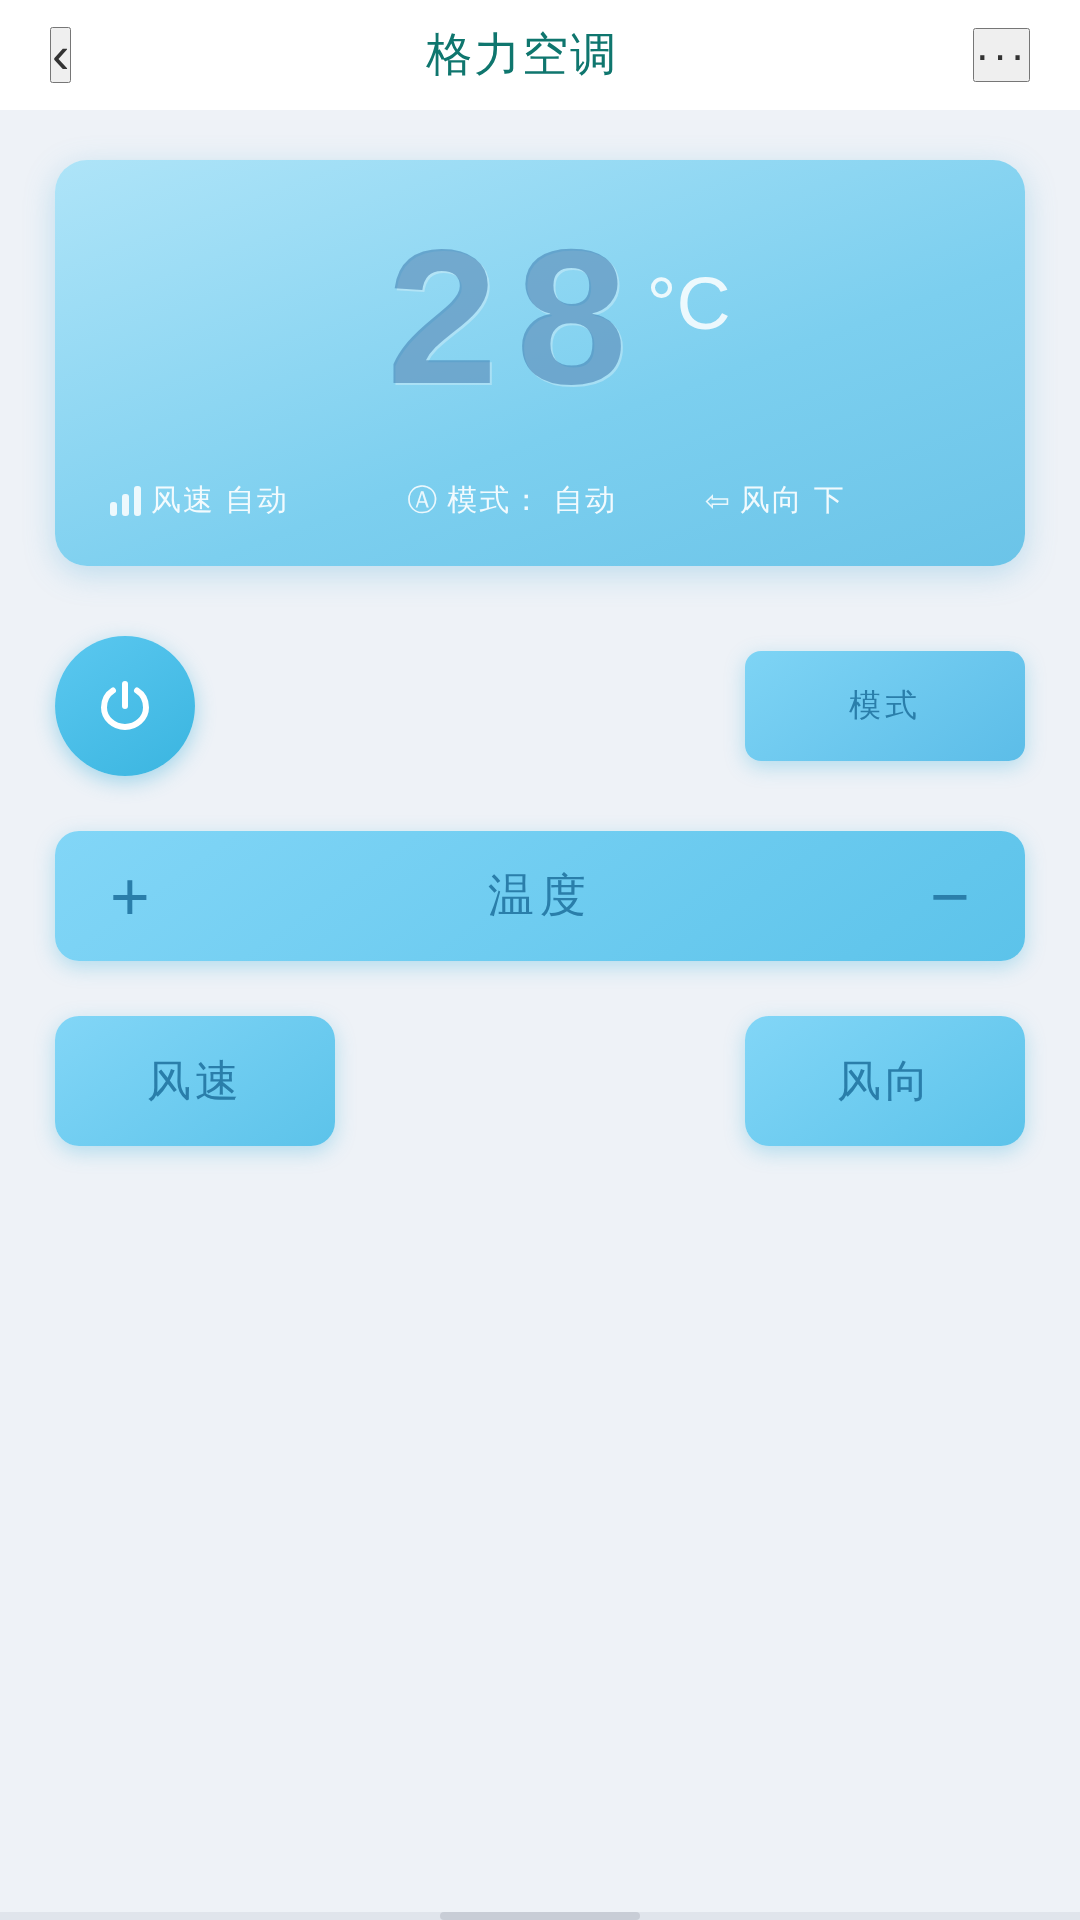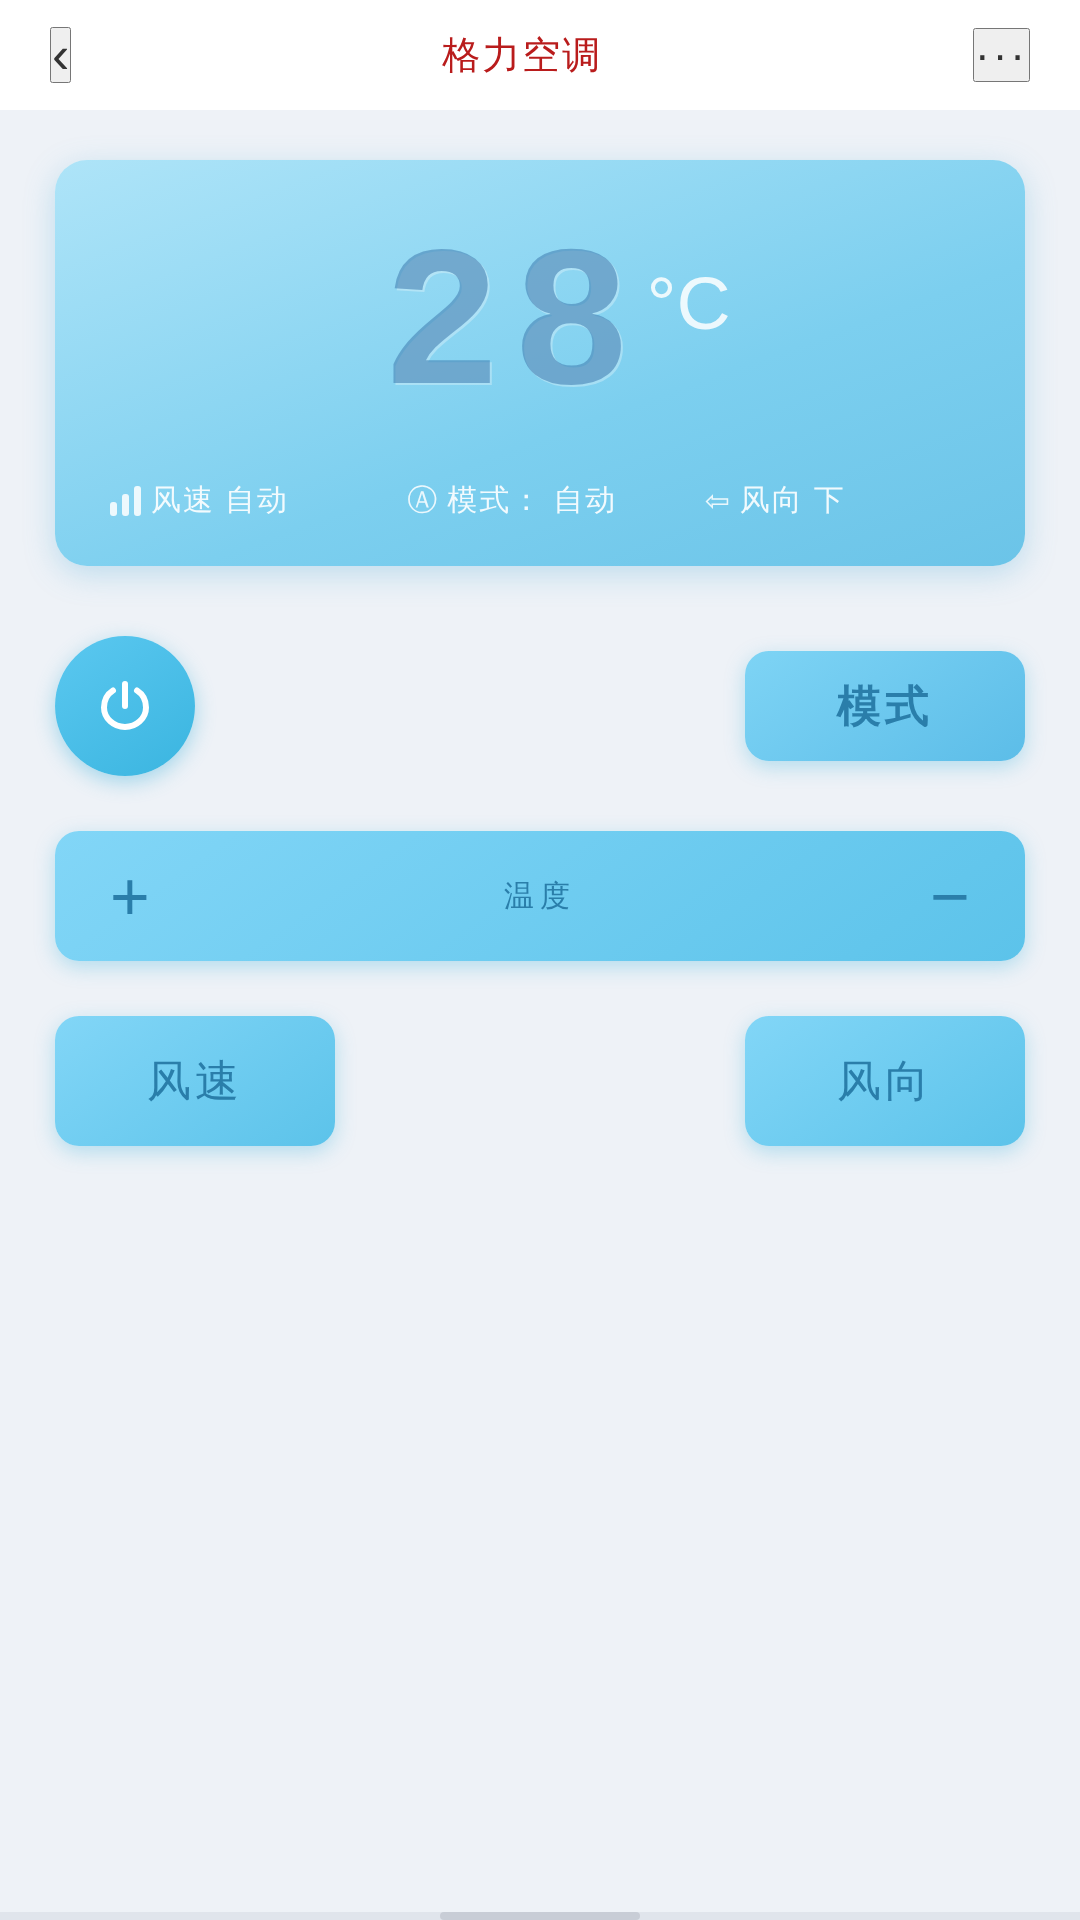--- a/index.html
+++ b/index.html
@@ -26,23 +26,23 @@
 
     .header-back {
       font-size: 52px;
       color: #333;
       cursor: pointer;
       font-weight: 300;
       line-height: 1;
     }
 
     .header-title {
-      font-size: 38px;
+      font-size: 46px;
       font-weight: 500;
-      color: #b91c1c;
+      color: #0f766e;
       letter-spacing: 2px;
     }
 
     .header-more {
       font-size: 44px;
       color: #333;
       letter-spacing: 3px;
       cursor: pointer;
     }
 
@@ -136,27 +136,27 @@
     }
 
     .power-icon {
       width: 64px;
       height: 64px;
     }
 
     .mode-btn {
       width: 280px;
       height: 110px;
-      border-radius: 24px;
+      border-radius: 16px;
       background: linear-gradient(145deg, #7ed4f5, #5cbde8);
       border: none;
       cursor: pointer;
-      font-size: 44px;
+      font-size: 32px;
       color: #2a7eaa;
-      font-weight: 700;
+      font-weight: 400;
       letter-spacing: 4px;
       box-shadow: 0 6px 20px rgba(70,180,220,0.35);
     }
 
     
     .control-row-2 {
       margin-bottom: 55px;
     }
 
     .temp-bar {
@@ -175,21 +175,21 @@
       font-size: 68px;
       color: #2a7eaa;
       cursor: pointer;
       font-weight: 300;
       line-height: 1;
       background: none;
       border: none;
     }
 
     .temp-label {
-      font-size: 30px;
+      font-size: 46px;
       color: #2a7eaa;
       font-weight: 500;
       letter-spacing: 6px;
     }
 
     
     .control-row-3 {
       display: flex;
       justify-content: space-between;
     }

